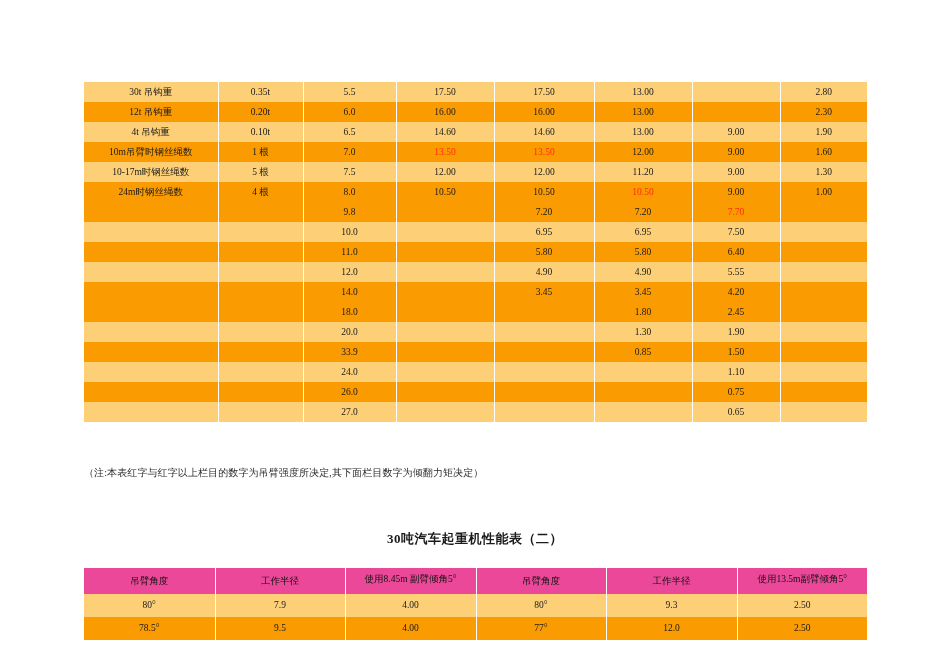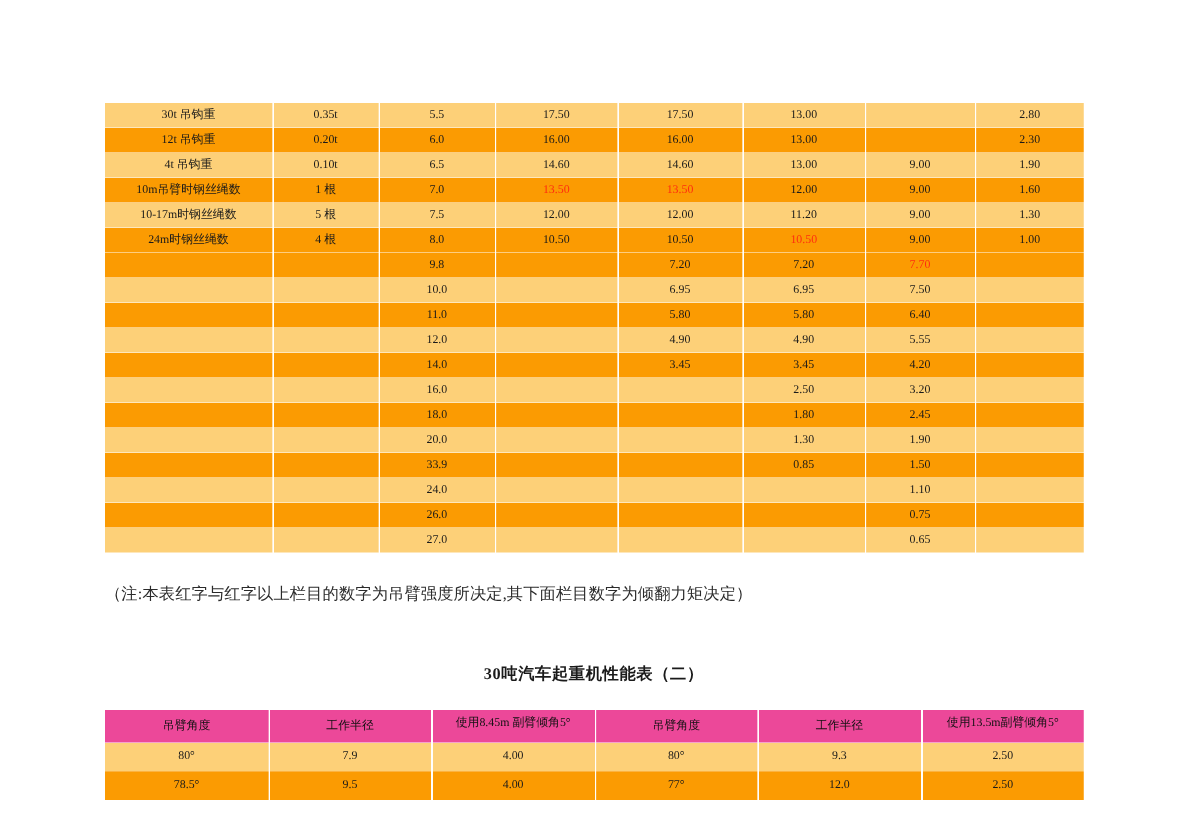--- a/index.html
+++ b/index.html
@@ -62,21 +62,21 @@
   .c5 { width: 100px; }
   .c6 { width: 98px;  }
   .c7 { width: 88px;  }
   .c8 { width: 87px;  }
 
   
   .note {
     position: absolute;
     left: 84px;
     top: 450px;
-    font-size: 13px;
+    font-size: 10px;
     color: #2b2b2b;
     letter-spacing: 0.1px;
     font-family: "Liberation Serif", "DejaVu Serif", serif;
   }
 
   
   .title2 {
     position: absolute;
     left: 0;
     top: 514px;
@@ -238,30 +238,20 @@
             <td></td>
           </tr>
           <tr class="row-dark">
             <td></td>
             <td></td>
             <td>14.0</td>
             <td></td>
             <td>3.45</td>
             <td>3.45</td>
             <td>4.20</td>
-            <td></td>
-          </tr>
-          <tr class="row-light">
-            <td></td>
-            <td></td>
-            <td>16.0</td>
-            <td></td>
-            <td></td>
-            <td>2.50</td>
-            <td>3.20</td>
             <td></td>
           </tr>
           <tr class="row-dark">
             <td></td>
             <td></td>
             <td>18.0</td>
             <td></td>
             <td></td>
             <td>1.80</td>
             <td>2.45</td>

